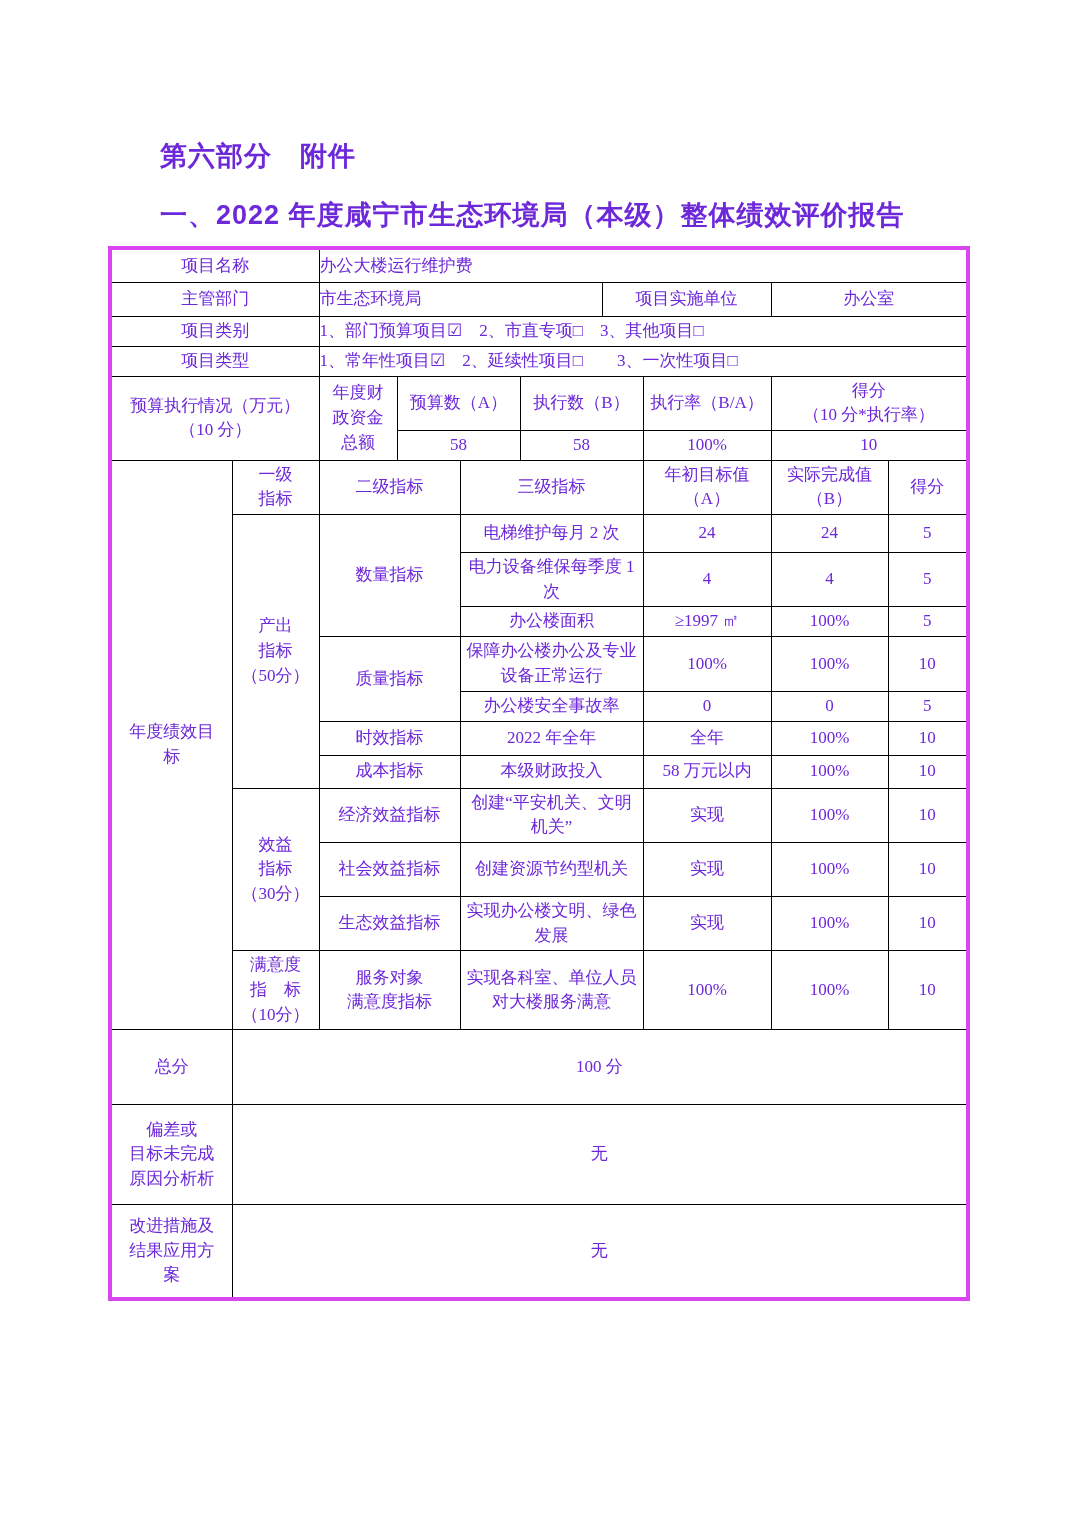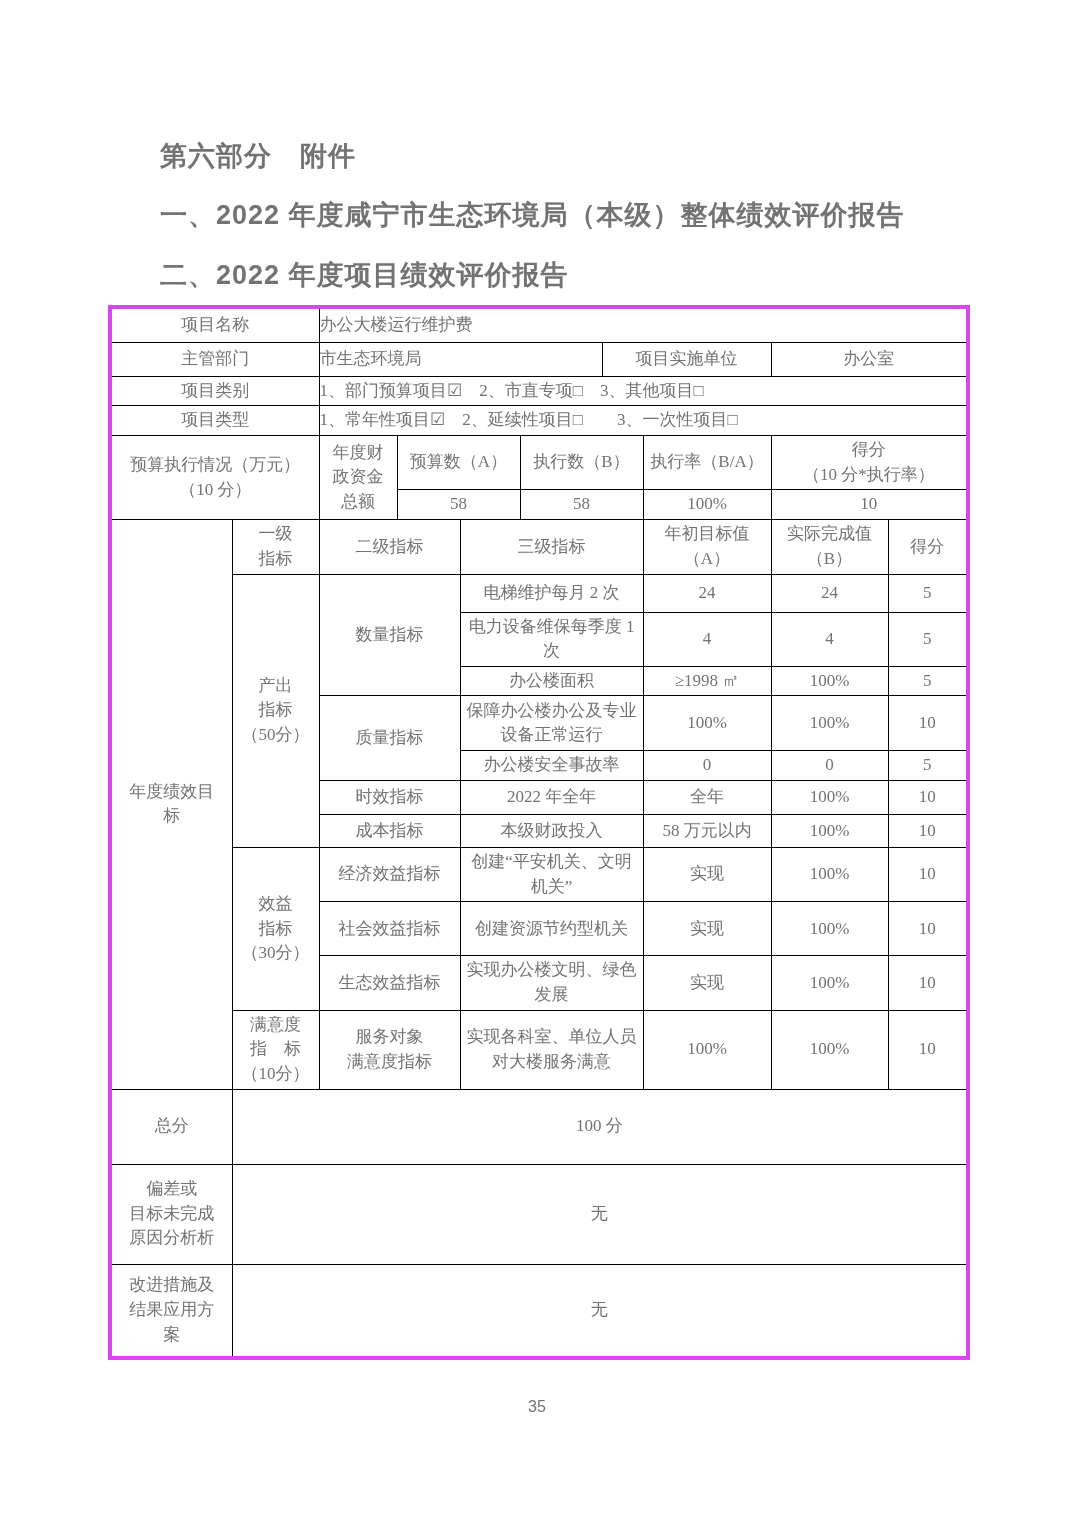--- a/index.html
+++ b/index.html
@@ -4,21 +4,21 @@
 <style>
   * { margin: 0; padding: 0; box-sizing: border-box; }
   html, body { background: #e8e8e8; }
   .page {
     position: relative;
     width: 1074px;
     height: 1520px;
     margin: 0 auto;
     background: #ffffff;
     font-family: "Liberation Serif", "DejaVu Serif", serif;
-    color: #737373;
+    color: #6d28d9;
     overflow: hidden;
   }
   .headings { padding-top: 140px; padding-left: 160px; padding-right: 60px; }
   .h-bold {
     font-family: "Liberation Sans", "DejaVu Sans", sans-serif;
     font-weight: bold;
     font-size: 27px;
     letter-spacing: 1px;
     line-height: 1.2;
   }
@@ -59,21 +59,20 @@
   }
 </style>
 </head>
 <body>
 
 <div class="page">
 
   <div class="headings">
     <div class="h-bold">第六部分　附件</div>
     <div class="h-bold mt">一、2022 年度咸宁市生态环境局（本级）整体绩效评价报告</div>
-    <div class="h-bold mt">二、2022 年度项目绩效评价报告</div>
   </div>
 
   <table class="report-table">
     <colgroup>
       <col style="width:122px">
         <col style="width:87px">
         <col style="width:78px">
         <col style="width:63px">
         <col style="width:60px">
       <col style="width:82px">
@@ -150,21 +149,21 @@
       <td>5</td>
     </tr>
     <tr style="height:48px">
       <td colspan="3">电力设备维保每季度 1 次</td>
       <td>4</td>
       <td>4</td>
       <td>5</td>
     </tr>
     <tr style="height:29px">
       <td colspan="3">办公楼面积</td>
-      <td>≥1998 ㎡</td>
+      <td>≥1997 ㎡</td>
       <td>100%</td>
       <td>5</td>
     </tr>
     <tr style="height:55px">
       <td colspan="2" rowspan="2">质量指标</td>
       <td colspan="3">保障办公楼办公及专业设备正常运行</td>
       <td>100%</td>
       <td>100%</td>
       <td>10</td>
     </tr>
@@ -238,15 +237,14 @@
 
     <tr style="height:94px">
       <td class="p">改进措施及
 结果应用方
 案</td>
       <td colspan="9">无</td>
     </tr>
   </tbody>
     </table>
 
-  <div class="page-number">35</div>
 
 </div>
 
 </body></html>

